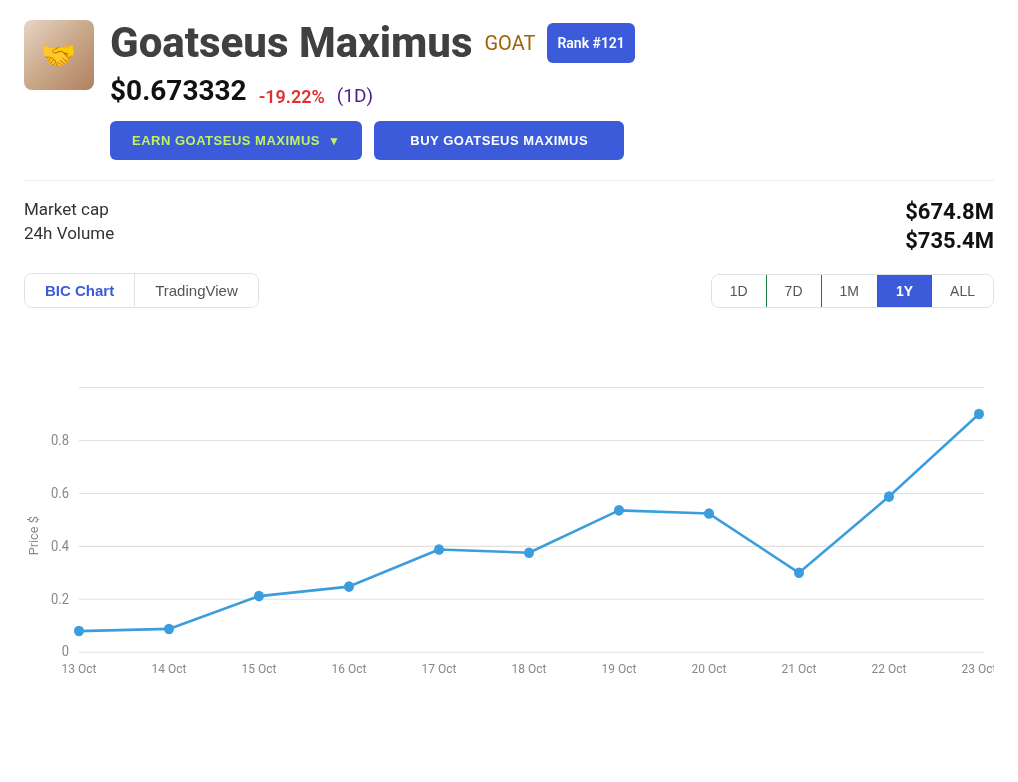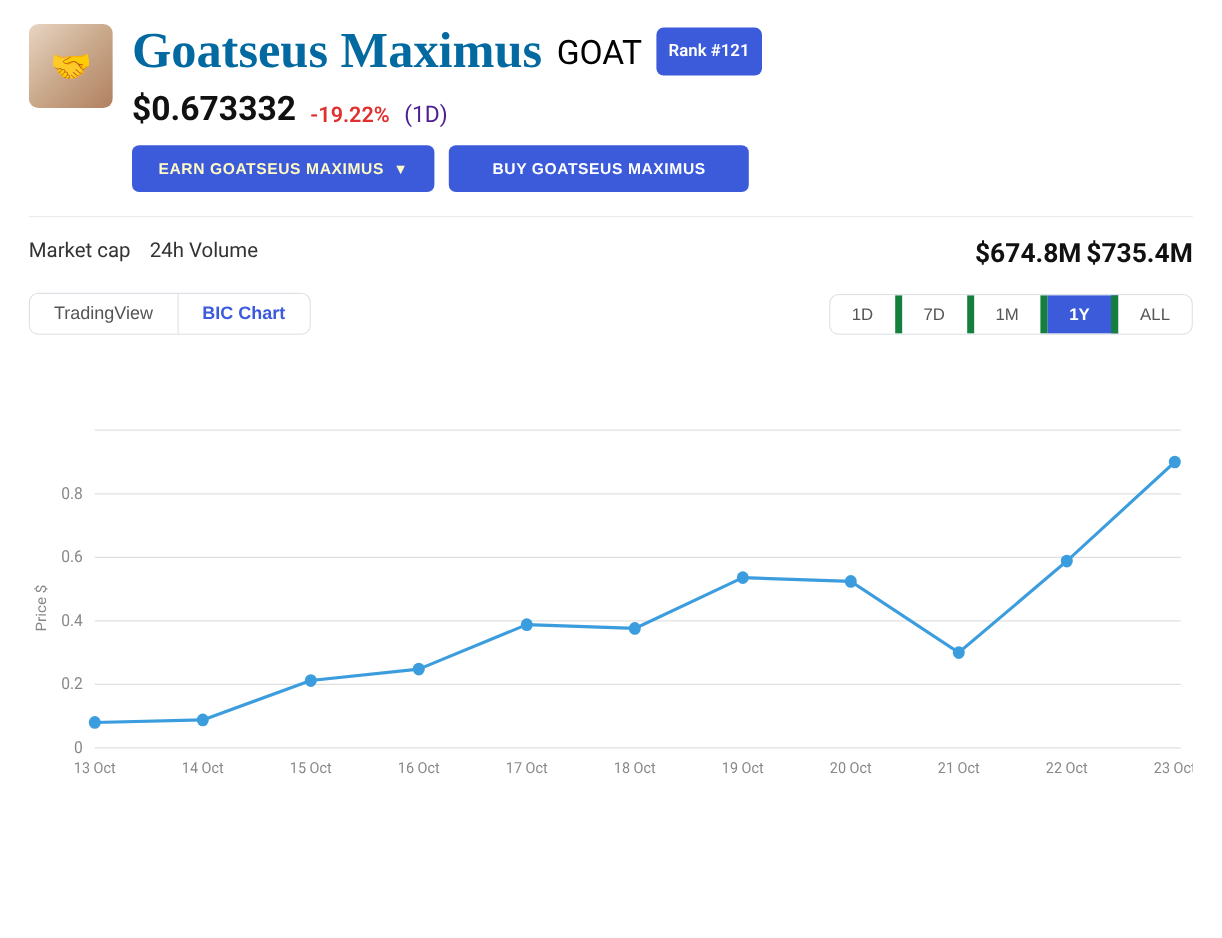--- a/index.html
+++ b/index.html
@@ -41,28 +41,27 @@
       gap: 6px;
     }
     .coin-title-row {
       display: flex;
       align-items: center;
       gap: 12px;
     }
     .coin-name {
       font-size: 42px;
       font-weight: 800;
-      color: #0369a1;
+      color: #404040;
       line-height: 1.1;
-      font-family: Liberation Serif, serif;
     }
     .coin-symbol {
-      font-size: 28px;
+      font-size: 20px;
       font-weight: 400;
-      color: #000000;
+      color: #a16207;
     }
     .rank-badge {
       background: #3b5bdb;
       color: #fff;
       font-size: 14px;
       font-weight: 600;
       padding: 12px 10px;
       border-radius: 6px;
     }
     .price-row {
@@ -85,21 +84,21 @@
       font-size: 19px;
       color: #4c1d95;
     }
     .action-buttons {
       display: flex;
       gap: 12px;
       margin-top: 8px;
     }
     .btn-earn {
       background: #3b5bdb;
-      color: #fef9c3;
+      color: #bef264;
       border: none;
       padding: 12px 22px;
       border-radius: 6px;
       font-size: 13px;
       font-weight: 700;
       letter-spacing: 0.5px;
       text-transform: uppercase;
       cursor: pointer;
       display: flex;
       align-items: center;
@@ -130,30 +129,30 @@
 
     
     .stats-row {
       display: flex;
       justify-content: space-between;
       align-items: flex-start;
       margin-bottom: 20px;
     }
     .stats-left {
       display: flex;
-      flex-direction: row;
-      gap: 16px;
+      flex-direction: column;
+      gap: 4px;
     }
     .stat-label {
       font-size: 17px;
       color: #333;
     }
     .stats-right {
       display: flex;
-      flex-direction: row;
+      flex-direction: column;
       align-items: flex-end;
       gap: 4px;
     }
     .stat-value {
       font-size: 22px;
       font-weight: 700;
       color: #111;
     }
 
     
@@ -193,21 +192,21 @@
       overflow: hidden;
     }
     .time-tab {
       padding: 8px 18px;
       font-size: 14px;
       font-weight: 500;
       cursor: pointer;
       background: #fff;
       color: #555;
       border: none;
-      border-right: 6px solid #15803d;
+      border-right: 1px solid #15803d;
     }
     .time-tab:last-child { border-right: none; }
     .time-tab.active {
       background: #3b5bdb;
       color: #fff;
       font-weight: 600;
     }
 
     
     .chart-container {
@@ -259,22 +258,22 @@
     <span class="stat-label">24h Volume</span>
   </div>
   <div class="stats-right">
     <span class="stat-value">$674.8M</span>
     <span class="stat-value">$735.4M</span>
   </div>
 </div>
 
 <div class="chart-controls">
   <div class="chart-tabs">
+    <button class="chart-tab active">BIC Chart</button>
     <button class="chart-tab">TradingView</button>
-    <button class="chart-tab active">BIC Chart</button>
   </div>
   <div class="time-tabs">
     <button class="time-tab">1D</button>
     <button class="time-tab">7D</button>
     <button class="time-tab">1M</button>
     <button class="time-tab active">1Y</button>
     <button class="time-tab">ALL</button>
   </div>
 </div>
 

